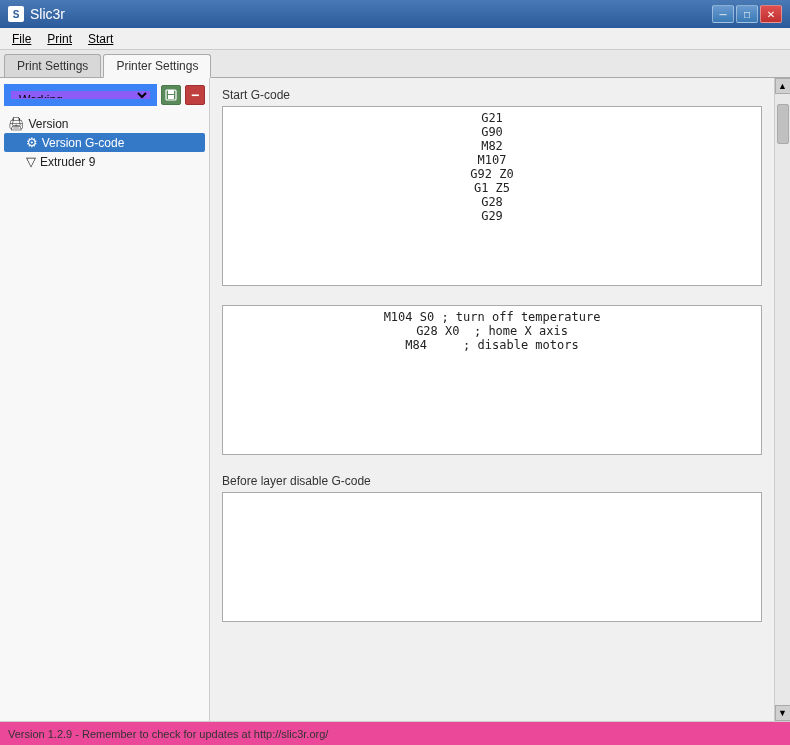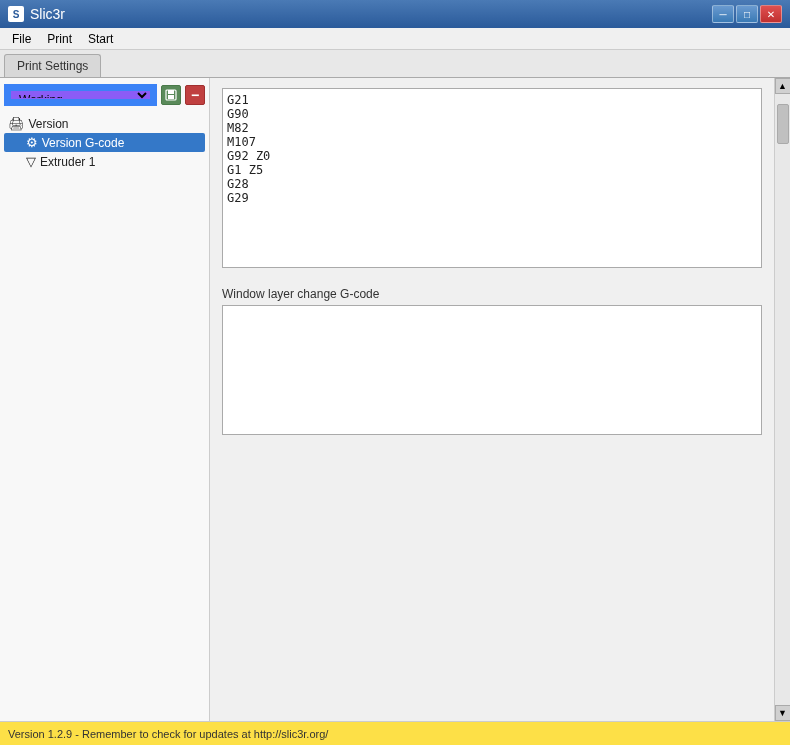--- a/index.html
+++ b/index.html
@@ -65,20 +65,21 @@
     }
 
     
     .menu-bar {
       background: #f0f0f0;
       height: 22px;
       display: flex;
       align-items: center;
       border-bottom: 1px solid #ccc;
       padding: 0 4px;
+      text-decoration: underline;
     }
     .menu-item {
       padding: 2px 8px;
       cursor: pointer;
       font-size: 12px;
     }
 
     
     .tabs-bar {
       background: #e8e8e8;
@@ -202,31 +203,32 @@
     .gcode-textarea {
       width: 100%;
       border: 1px solid #aaa;
       background: white;
       font-family: monospace;
       font-size: 12px;
       padding: 4px;
       resize: none;
       color: #222;
       outline: none;
+      text-align: center;
     }
 
     .gcode-wrapper {
       position: relative;
       margin-bottom: 16px;
     }
 
     
     .status-bar {
       height: 24px;
-      background: #fde047;
+      background: #ec4899;
       border-top: 1px solid #ccc;
       display: flex;
       align-items: center;
       padding: 0 8px;
       font-size: 11px;
       color: #333;
     }
 
     
     .main-scroll {
@@ -281,20 +283,21 @@
 </div>
 
 <div class="menu-bar">
   <span class="menu-item">File</span>
   <span class="menu-item">Print</span>
   <span class="menu-item">Start</span>
 </div>
 
 <div class="tabs-bar">
   <div class="tab">Print Settings</div>
+  <div class="tab active">Printer Settings</div>
 </div>
 
 <div class="main-container">
 
   <div class="sidebar">
     <div class="profile-row">
       <select class="profile-select">
         <option value="Working">Working</option>
       </select>
       <div class="profile-save-btn" title="Save">
@@ -312,42 +315,46 @@
     <div class="tree-node">
       <span class="tree-icon">🖨</span>
       <span>Version</span>
     </div>
     <div class="tree-node child selected">
       <span class="tree-icon">⚙</span>
       <span>Version G-code</span>
     </div>
     <div class="tree-node child">
       <span class="tree-icon">▽</span>
-      <span>Extruder 1</span>
+      <span>Extruder 9</span>
     </div>
   </div>
 
   <div class="content-area">
 
     <div class="gcode-wrapper">
+      <div class="section-label">Start G-code</div>
       <textarea class="gcode-textarea" rows="9" style="height: 180px;" placeholder="Start G-code">G21
 G90
 M82
 M107
 G92 Z0
 G1 Z5
 G28
 G29</textarea>
     </div>
 
     <div class="gcode-wrapper">
+      <textarea class="gcode-textarea" rows="8" style="height: 150px;" placeholder="End G-code">M104 S0 ; turn off temperature
+G28 X0  ; home X axis
+M84     ; disable motors</textarea>
     </div>
 
     <div class="gcode-wrapper">
-      <div class="section-label">Window layer change G-code</div>
+      <div class="section-label">Before layer disable G-code</div>
       <textarea class="gcode-textarea" rows="8" style="height: 130px;"></textarea>
     </div>
 
   </div>
 
   <div class="main-scroll">
     <div class="scroll-arrow">▲</div>
     <div class="scroll-track">
       <div class="scroll-thumb"></div>
     </div>

